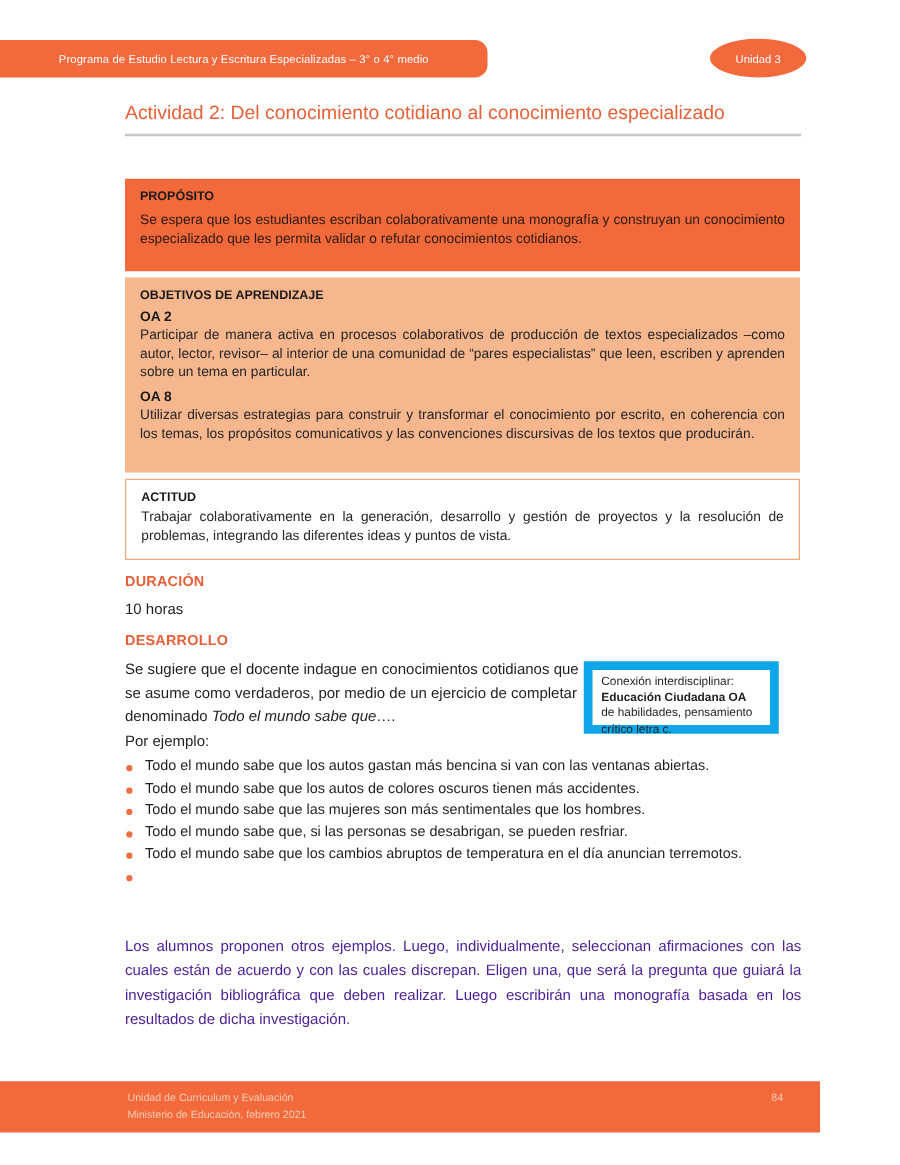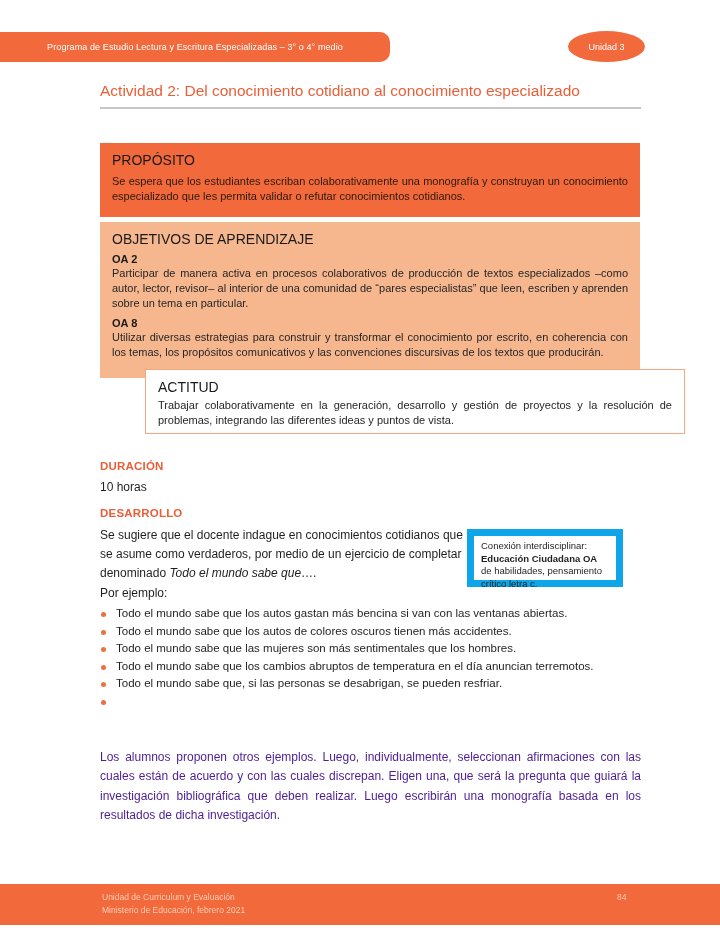--- a/index.html
+++ b/index.html
@@ -22,28 +22,28 @@
     color:#fff; font-size:9px;
   }
   
   .page-title {
     position:absolute; left:100px; top:82px; width:541px;
     font-size:15.5px; font-weight:400; color:#E85F38;
     padding-bottom:7px; border-bottom:2px solid #C6C6C6;
   }
   
   .box { position:absolute; left:100px; width:540px; padding:9px 12px; }
-  .box h2 { font-size:14px; font-weight:normal; color:#1a1a1a; }
+  .box h2 { font-size:10px; font-weight:bold; color:#1a1a1a; }
   .box p { font-size:11px; line-height:1.36; text-align:justify; color:#262626; }
   .box-proposito { top:143px; height:74px; background:#F2693C; }
   .box-proposito p { margin-top:6px; color:#2b1a10; }
   .box-objetivos { top:222px; height:156px; background:#F6B68E; }
   .oa-item h3 { font-size:11px; font-weight:bold; margin-top:6px; color:#1a1a1a; }
   .oa-item p { margin-top:1px; }
-  .box-actitud { top:369px; height:65px; background:#fff; border:1px solid #F3A87E;margin-left:45px; }
+  .box-actitud { top:383px; height:65px; background:#fff; border:1px solid #F3A87E; }
   .box-actitud p { margin-top:3px; }
   
   .sec-heading { position:absolute; left:100px; font-size:11.5px; font-weight:bold; color:#E85F38; letter-spacing:.2px; }
   .duracion-h { top:460px; }
   .duracion-v { position:absolute; left:100px; top:480px; font-size:12px; color:#1f1f1f; }
   .desarrollo-h { top:507px; }
   
   .intro { position:absolute; left:100px; top:526px; width:372px; font-size:12px; line-height:19px; color:#1f1f1f; }
   .intro em { font-style:italic; }
   .note {
@@ -61,21 +61,21 @@
   .examples .dot {
     position:absolute; left:13px; top:7px; width:5px; height:5px;
     border-radius:50%; background:#EC7044;
   }
   .closing {
     position:absolute; left:100px; top:748px; width:541px;
     font-size:12px; line-height:19.3px; text-align:justify; color:#4c1d95;
   }
   
   .footer {
-    position:absolute; left:0; top:884px; width:720px; height:41px; background:#F2693C;
+    position:absolute; left:0; top:865px; width:656px; height:41px; background:#F2693C;
   }
   .footer .org { position:absolute; left:102px; top:7px; font-size:8.5px; line-height:1.55; color:#FACDB4; }
   .footer .pagenum { position:absolute; left:617px; top:8px; font-size:8.5px; color:#FACDB4; }
 </style>
 </head>
 <body>
 
 <div id="page">
 
   <div class="band">
@@ -126,23 +126,23 @@
   <p class="por-ejemplo">Por ejemplo:</p>
 
   <ul class="examples">
 
       <li><span class="dot"></span><span>Todo el mundo sabe que los autos gastan más bencina si van con las ventanas abiertas.</span></li>
 
       <li><span class="dot"></span><span>Todo el mundo sabe que los autos de colores oscuros tienen más accidentes.</span></li>
 
       <li><span class="dot"></span><span>Todo el mundo sabe que las mujeres son más sentimentales que los hombres.</span></li>
 
+      <li><span class="dot"></span><span>Todo el mundo sabe que, si las personas se desabrigan, se pueden resfriar.</span></li>
+
       <li><span class="dot"></span><span>Todo el mundo sabe que los cambios abruptos de temperatura en el día anuncian terremotos.</span></li>
-
-      <li><span class="dot"></span><span>Todo el mundo sabe que, si las personas se desabrigan, se pueden resfriar.</span></li>
 
       <li><span class="dot"></span></li>
     </ul>
 
   <p class="closing">Los alumnos proponen otros ejemplos. Luego, individualmente, seleccionan afirmaciones con las cuales están de acuerdo y con las cuales discrepan. Eligen una, que será la pregunta que guiará la investigación bibliográfica que deben realizar. Luego escribirán una monografía basada en los resultados de dicha investigación.</p>
 
   <div class="footer">
     <div class="org">
       <div>Unidad de Curriculum y Evaluación</div>
       <div>Ministerio de Educación, febrero 2021</div>

